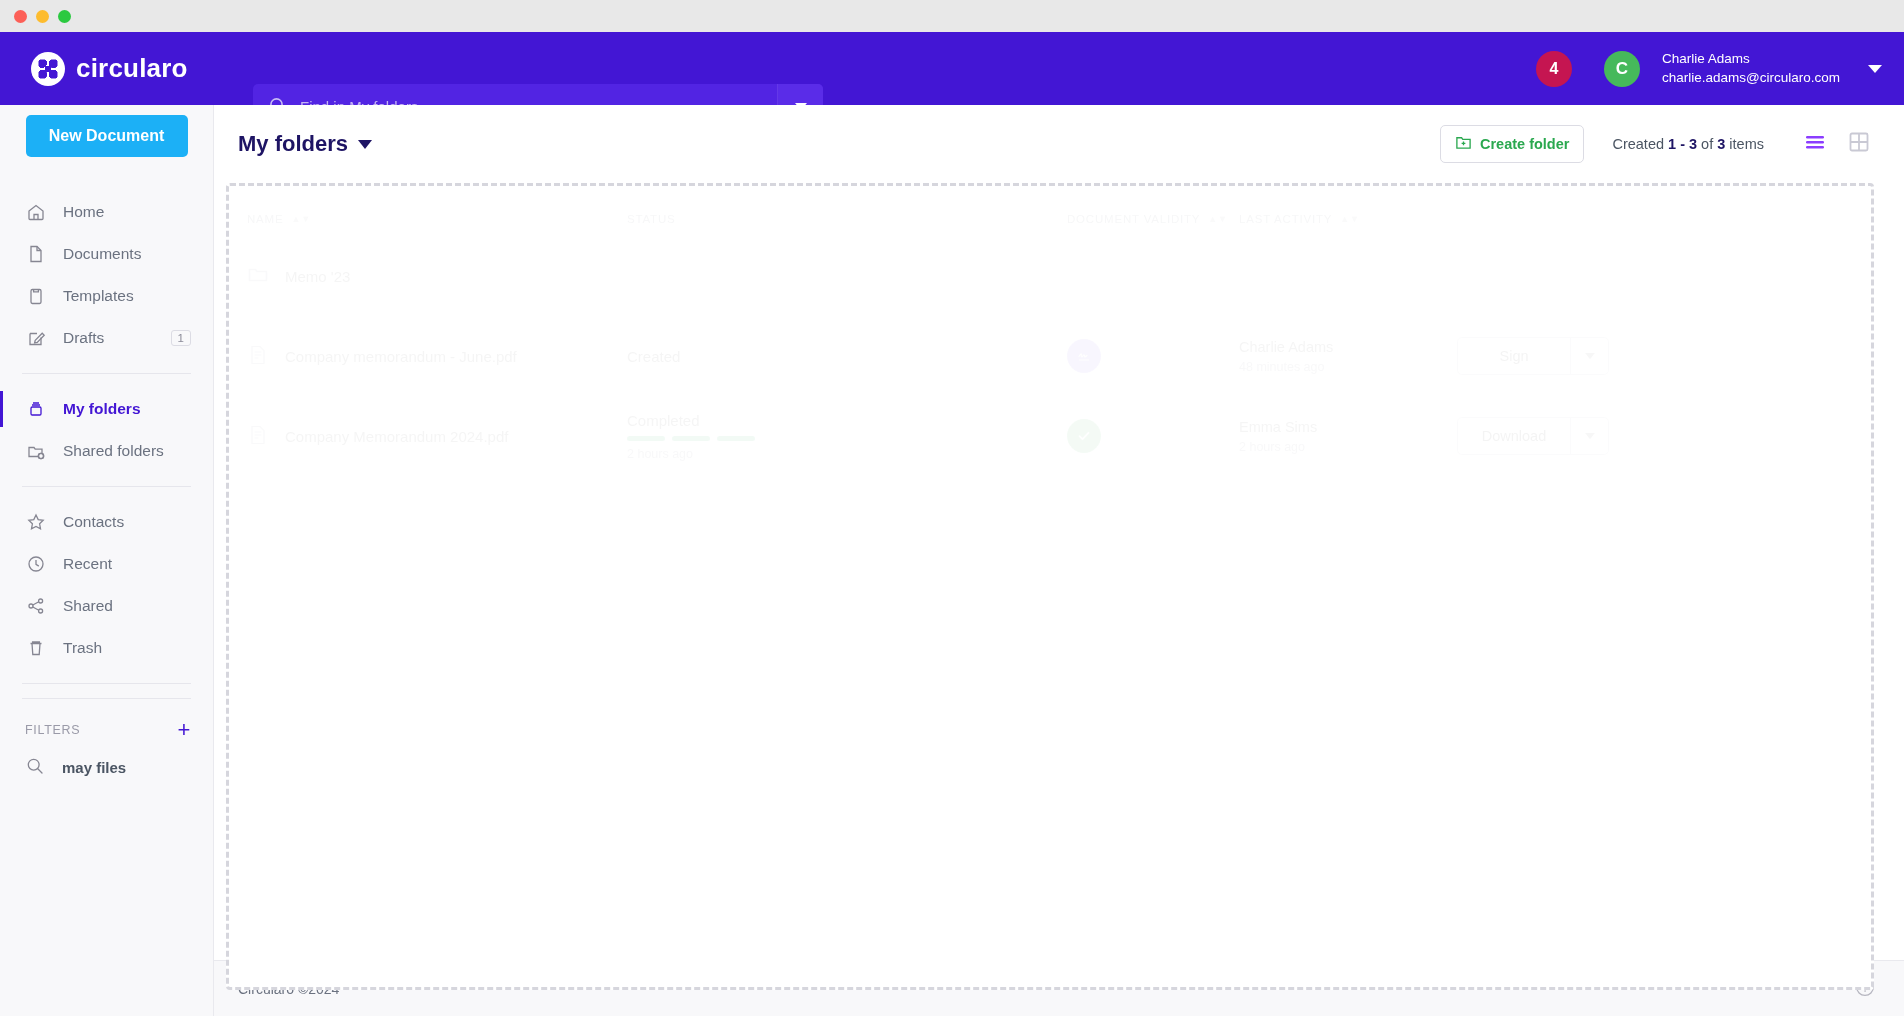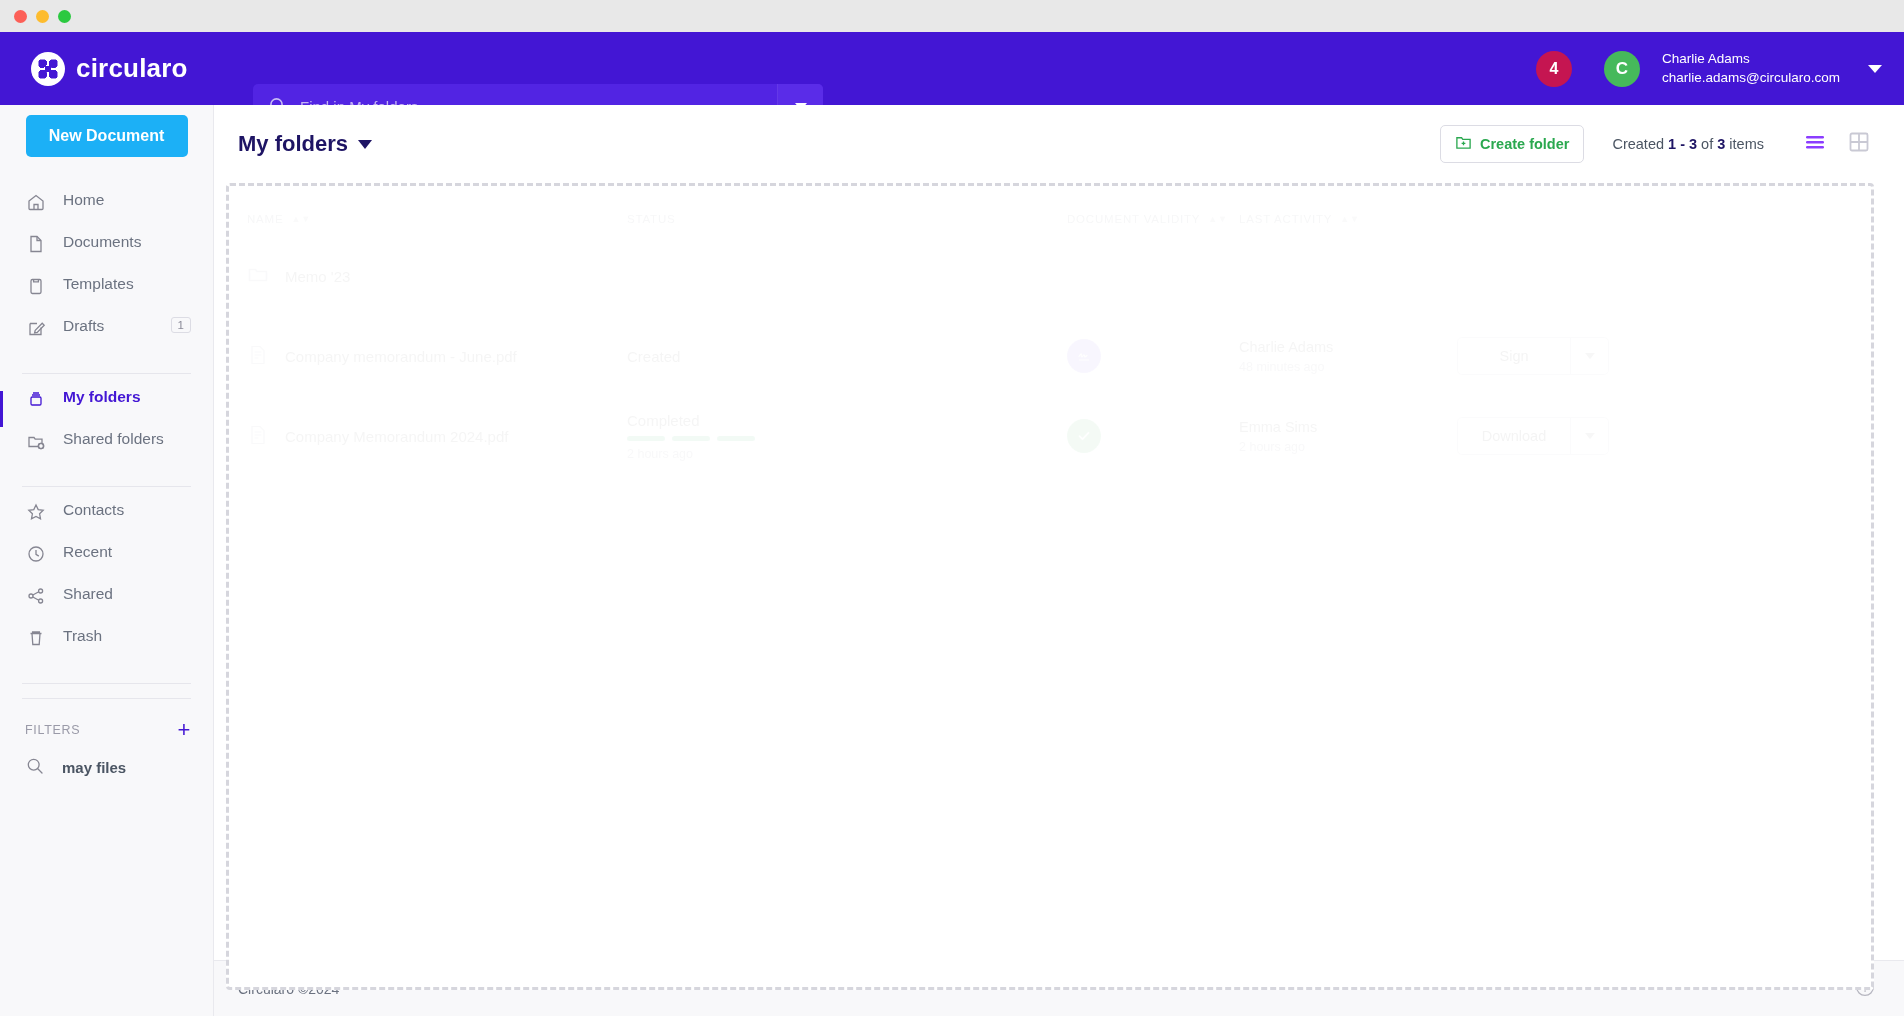--- a/index.html
+++ b/index.html
@@ -84,21 +84,21 @@
   .sidebar {
     width: 214px; background:#f8f8fa; border-right:1px solid #e9e9ee;
     flex:none; position:relative; padding-top: 10px;
   }
   .new-doc {
     display:block; width: 162px; height: 42px; margin: 0 auto 34px auto;
     background:#1cb0f6; color:#fff; border:none; border-radius:5px;
     font-family:inherit; font-size:16px; font-weight:700; cursor:pointer;
   }
   .nav-item {
-    height: 42px; display:flex; align-items:flex-start; gap: 17px;
+    height: 42px; display:flex; align-items:center; gap: 17px;
     padding-left: 25px; color:#6b7280; font-size:15.5px; cursor:pointer;
     position:relative;
   }
   .nav-item .ico { width: 21px; height:21px; flex:none; display:flex; align-items:center; justify-content:center; }
   .nav-item.active { color:#4316d4; font-weight:600; }
   .nav-item.active::before {
     content:""; position:absolute; left:0; top:3px; bottom:3px; width:3px; background:#4316d4;
   }
   .nav-badge {
     margin-left:auto; margin-right: 22px;

